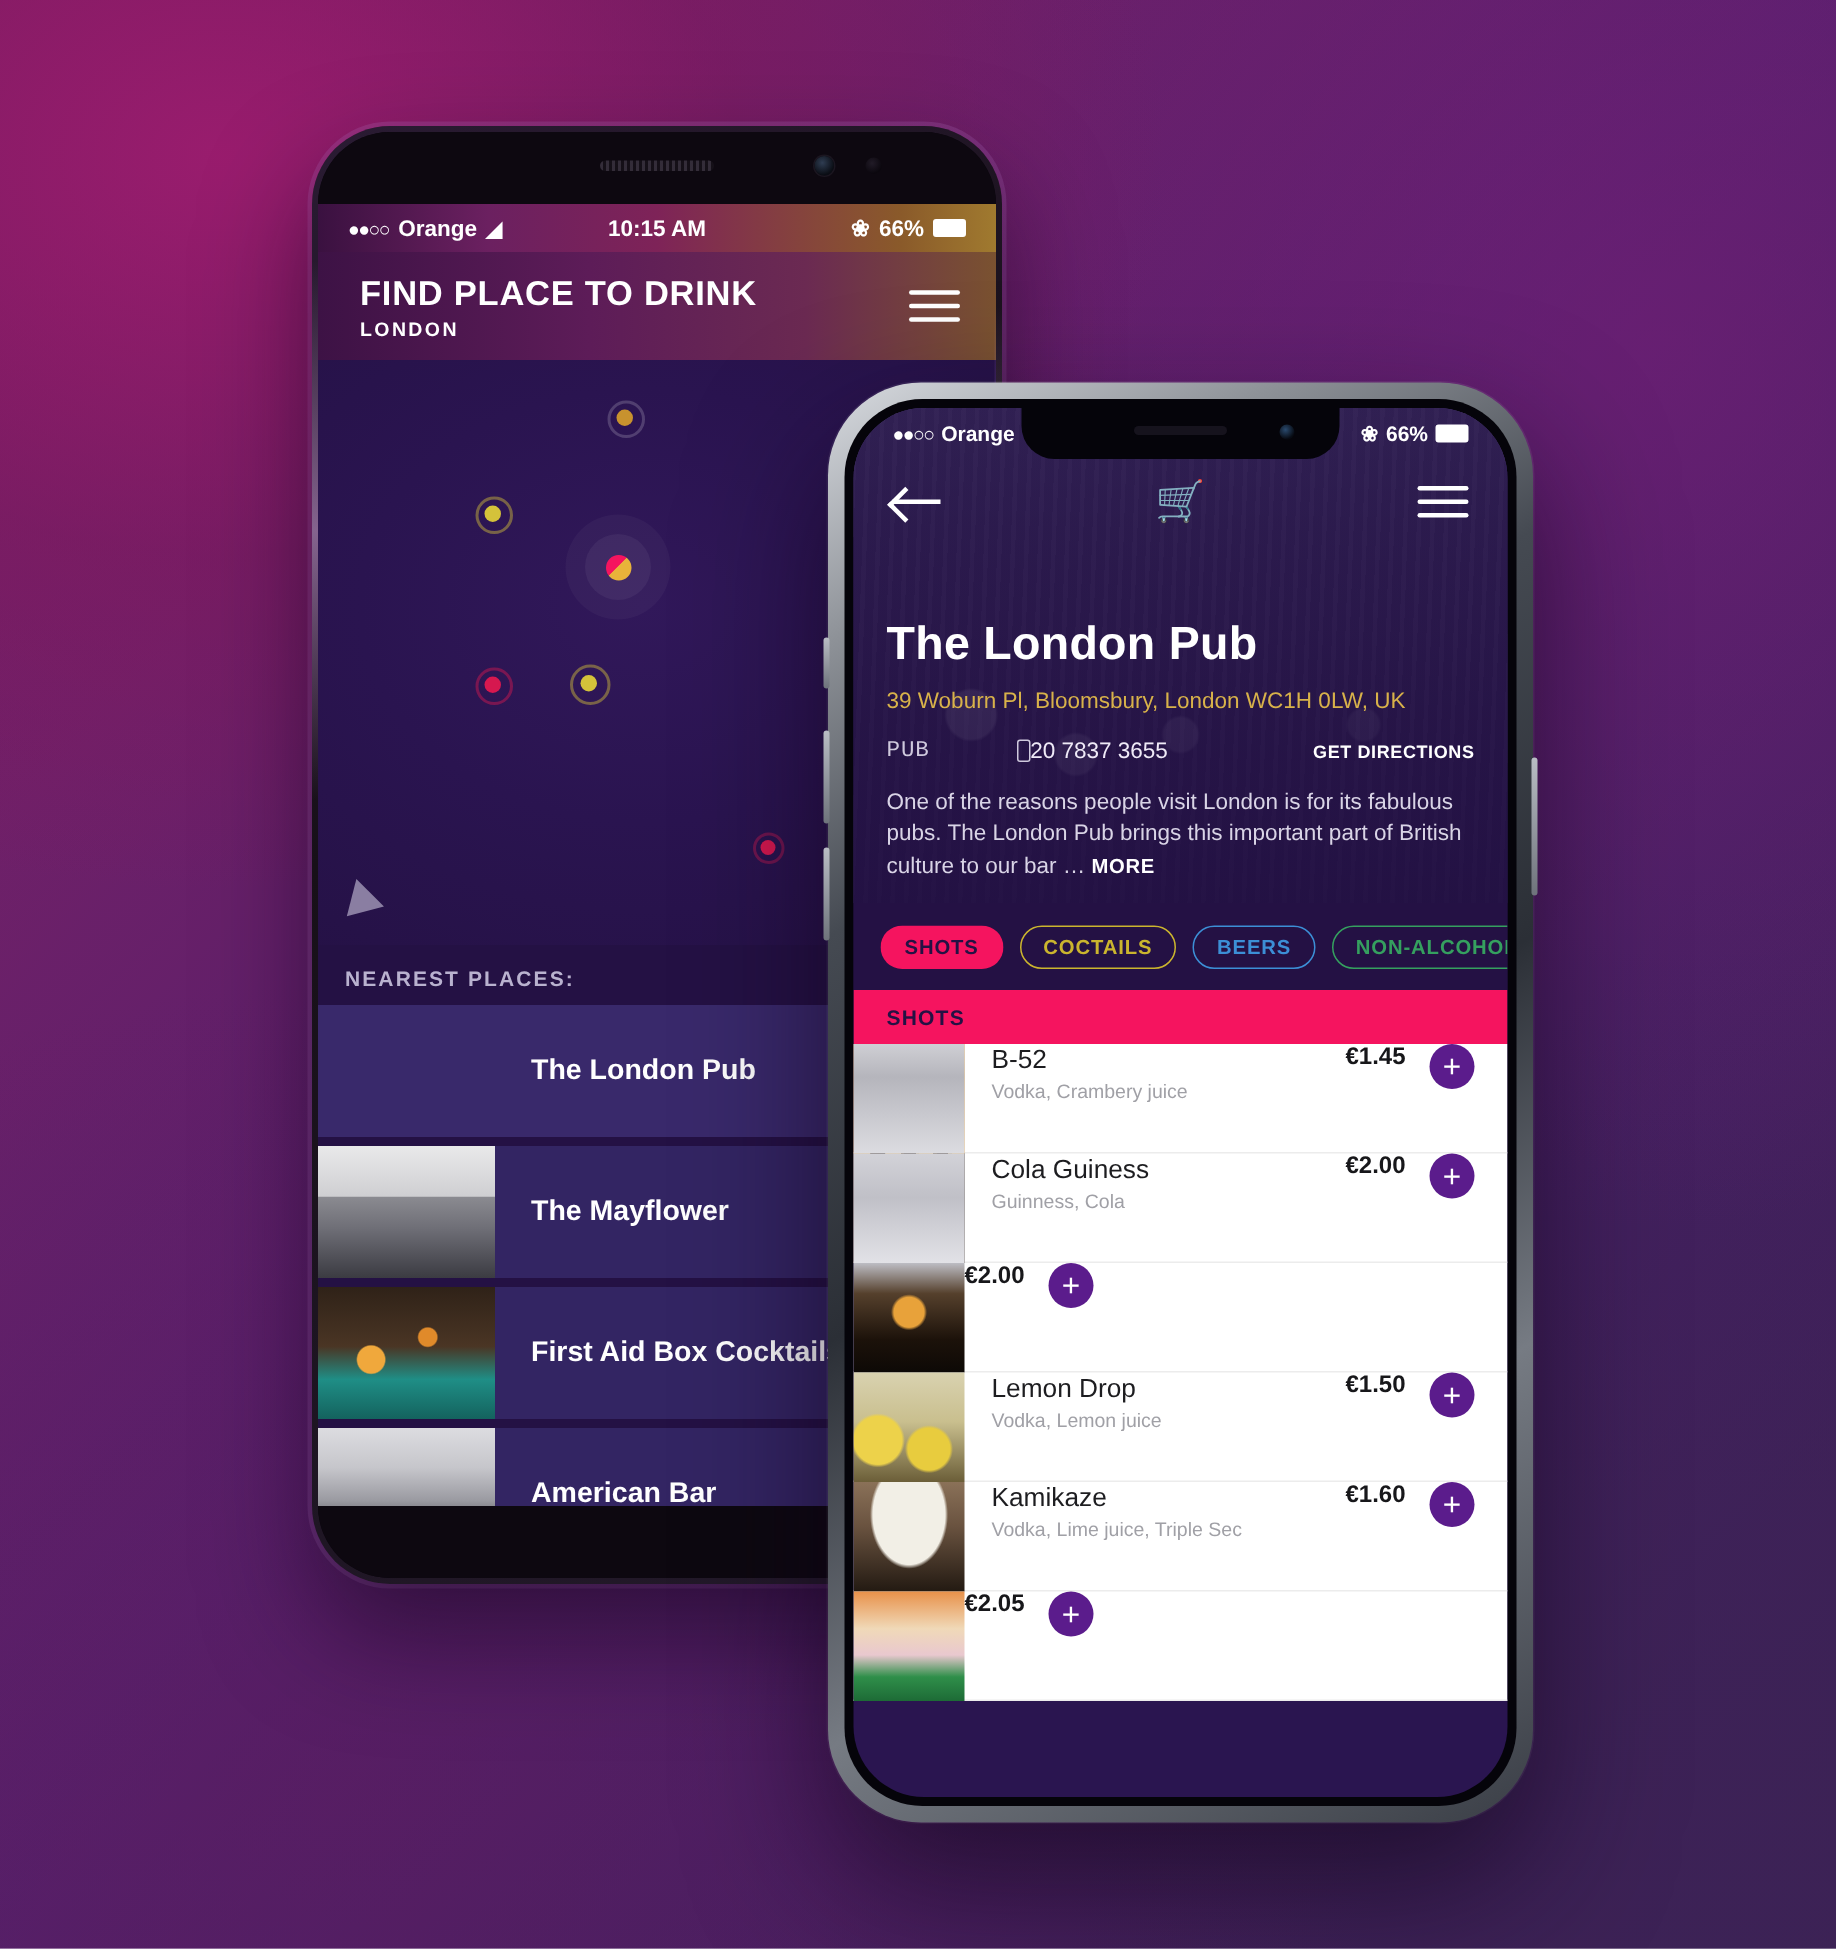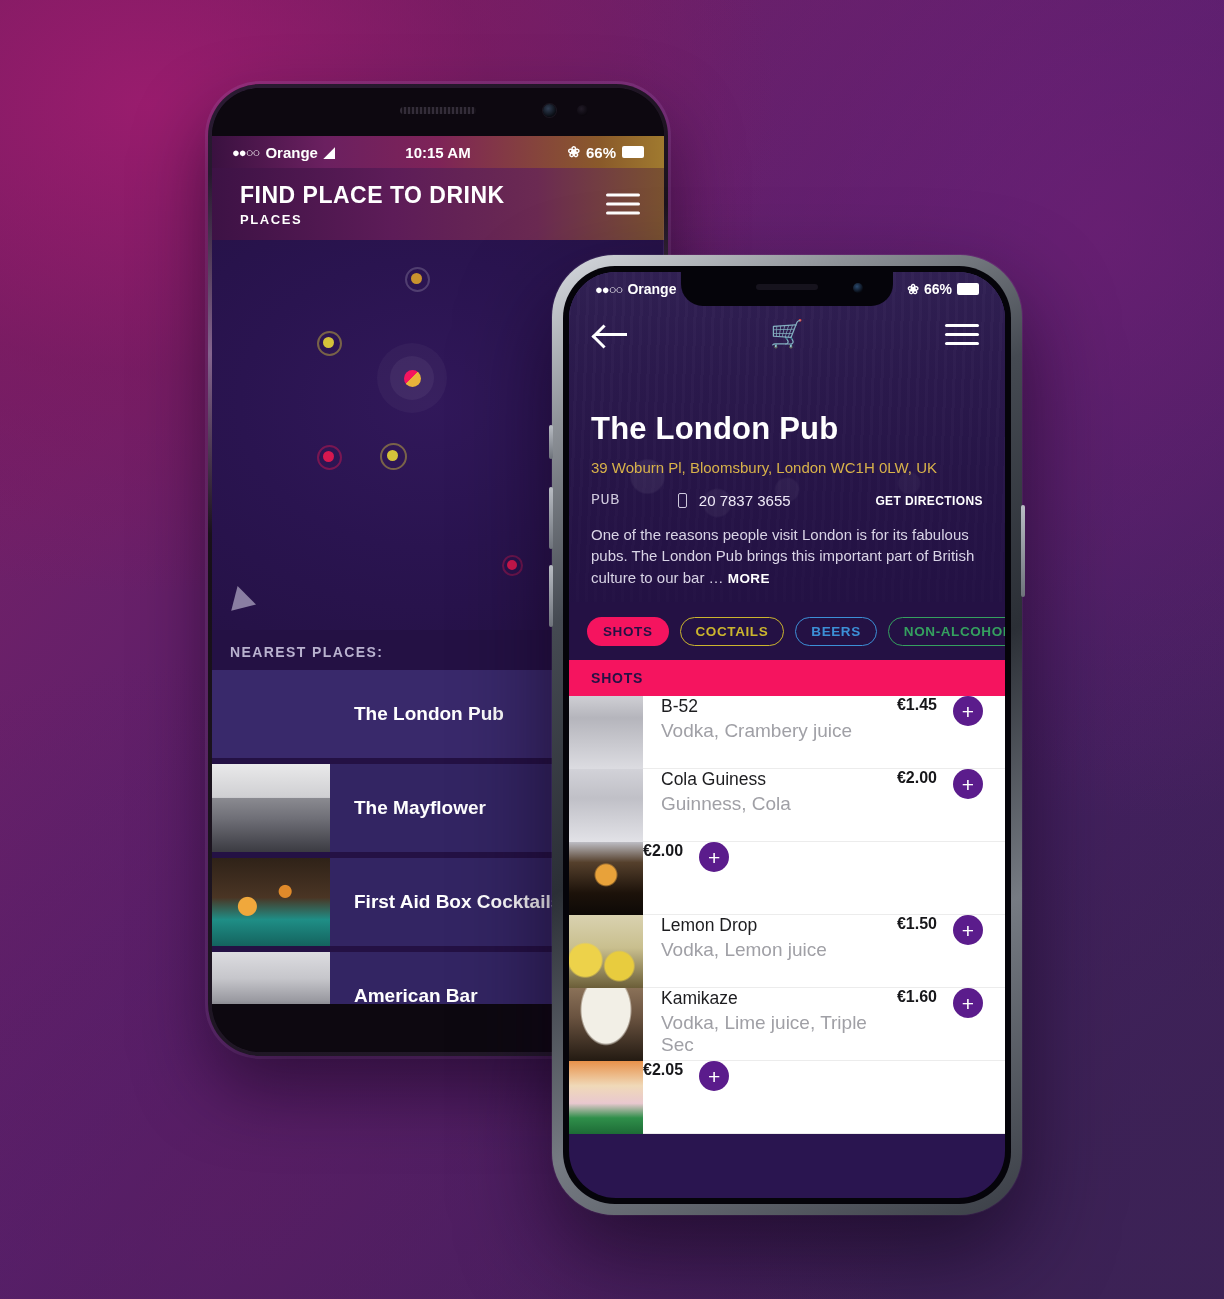--- a/index.html
+++ b/index.html
@@ -158,41 +158,41 @@
     border-left:3px solid #fff; border-bottom:3px solid #fff; transform:rotate(45deg); }
   .cart{ position:absolute; left:50%; transform:translateX(-50%); font-size:27px; color:#fff; line-height:1; }
   .ip-burger{ margin-left:auto; display:flex; flex-direction:column; gap:6px; cursor:pointer; }
   .ip-burger i{ width:34px; height:3px; background:#fff; border-radius:2px; }
 
   .hero-info{ position:absolute; left:0; right:0; bottom:0; padding:0 22px 14px; z-index:3; }
   .pub-name{ color:#fff; font-size:31px; font-weight:bold; letter-spacing:.2px; }
   .pub-addr{ color:#d8b24a; font-size:15px; margin-top:12px; }
   .pub-meta{ display:flex; align-items:center; margin-top:16px; color:#cfc9dd; font-size:15px; }
   .pub-meta .type{ letter-spacing:.6px;font-family:Liberation Mono, monospace; }
-  .pub-meta .phone{ margin-left:58px; display:flex; align-items:center; gap:12px; color:#efeaf7; }
+  .pub-meta .phone{ margin-left:58px; display:flex; align-items:center; gap:0; color:#efeaf7; }
   .pub-meta .dirs{ margin-left:auto; color:#fff; font-weight:bold; font-size:12px; letter-spacing:.4px; }
   .phone-glyph{ width:9px; height:15px; border:1.5px solid #cfc9dd; border-radius:2px; display:inline-block; }
   .pub-desc{ margin-top:15px; color:#d9d4e6; font-size:15px; line-height:1.42; }
   .more{ color:#fff; font-weight:bold; font-size:13.5px; letter-spacing:.4px; }
 
   .chips{ height:58px; background:#241144; display:flex; align-items:center; gap:11px;
     padding:0 18px; overflow:hidden; }
   .chip{ border-radius:16px; padding:6px 15px; font-size:13.5px; font-weight:bold;
     letter-spacing:.6px; white-space:nowrap; border:1.5px solid; cursor:pointer; }
   .chip.solid{ color:#241144; border-color:transparent; }
 
   .sec-head{ background:#f5145f; color:#241144; font-size:14px; font-weight:bold;
     letter-spacing:.8px; padding:10px 0 10px 22px; }
 
   .menu-list{ background:#fff; }
   .menu-row{ display:flex; align-items:flex-start; height:73px; border-bottom:1px solid #ececec; }
   .m-thumb{ width:74px; flex:0 0 74px; height:73px; background-size:cover; background-position:center; }
   .m-text{ padding-left:18px; flex:1; }
   .m-name{ color:#1d1d20; font-size:17.5px; }
-  .m-ingr{ color:#a0a0a6; font-size:19px; margin-top:3px; }
+  .m-ingr{ color:#a0a0a6; font-size:13px; margin-top:3px; }
   .m-price{ color:#17171a; font-size:16px; font-weight:bold; padding-right:16px; }
   .m-add{ width:30px; height:30px; border-radius:50%; background:#5b1c8c; color:#fff;
     display:flex; align-items:center; justify-content:center; font-size:21px; line-height:1;
     margin-right:22px; cursor:pointer; font-weight:300; }
 
   .th-b52{ background:linear-gradient(180deg,#cfcfd4 0%,#b5b5bc 30%,#dcdce1 100%),
     repeating-linear-gradient(90deg,#e8a23a 0 12px,#2a1a10 12px 22px); }
   .th-baby{ background:linear-gradient(180deg,#d2d2d8 0%,#c0c0c7 40%,#e2e2e7 100%),
     repeating-linear-gradient(90deg,#e0c79a 0 11px,#23160e 11px 21px); }
   .th-god{ background:radial-gradient(circle at 50% 45%,#e8a23a 0 10px,rgba(0,0,0,0) 12px),
@@ -228,21 +228,21 @@
           <span class="time">10:15 AM</span>
           <span class="right">
             <span>❀</span>
             <span>66%</span>
             <span class="batt"></span>
           </span>
         </div>
 
         <div class="sam-header">
           <div class="sam-title">FIND PLACE TO DRINK</div>
-          <div class="sam-sub">PLACES</div>
+          <div class="sam-sub">LONDON</div>
           <div class="burger">
               <i></i>
               <i></i>
               <i></i>
             </div>
         </div>
 
         <div class="sam-map">
           <div class="mk mk-ring" style="left:193px;top:27px;width:25px;height:25px;"></div>
           <div class="mk mk-dot" style="left:199px;top:33px;background:#c8922e;"></div>

